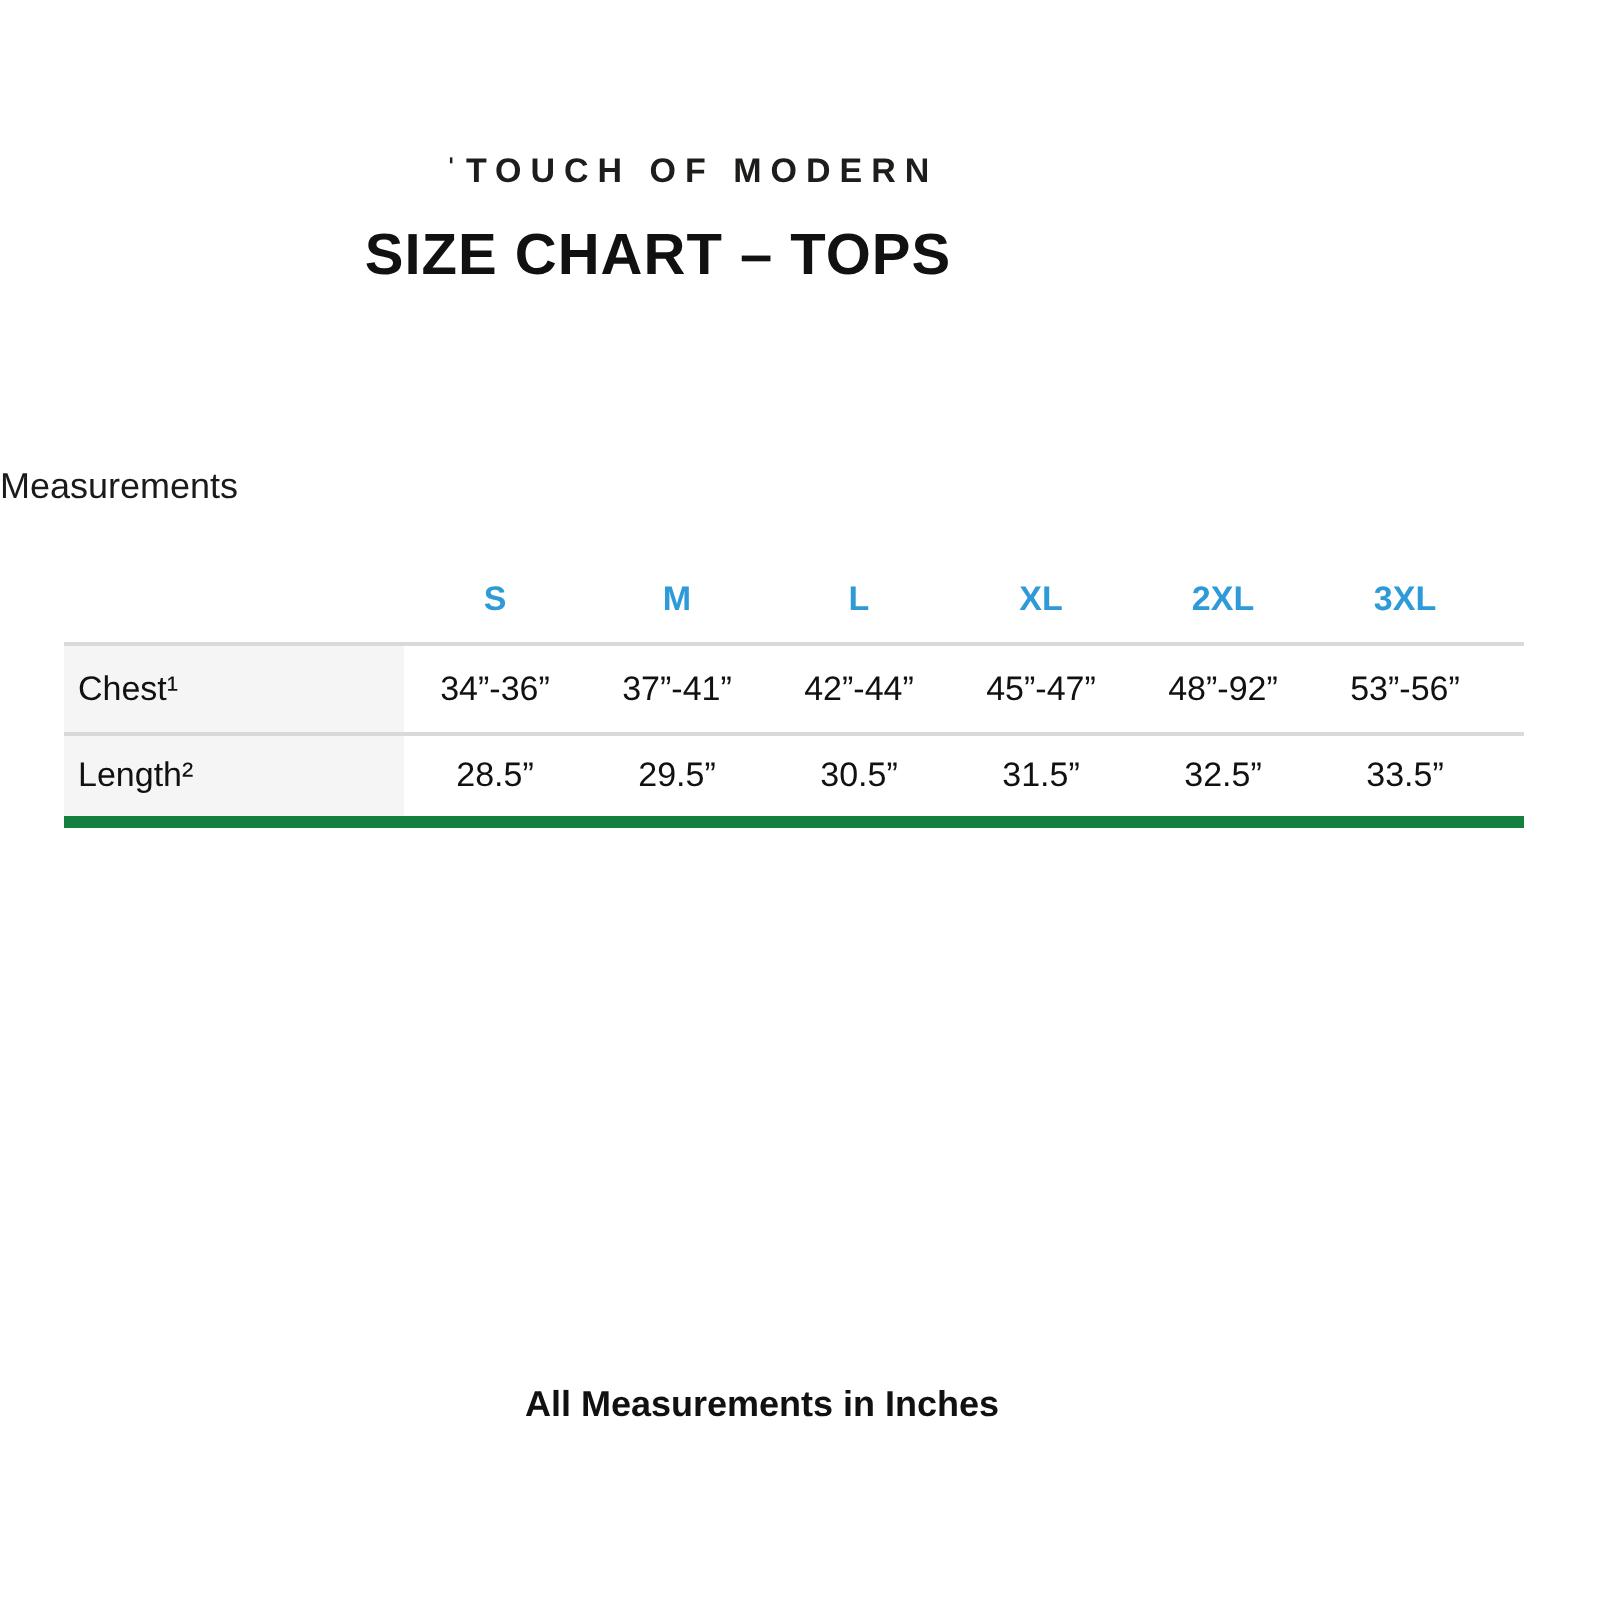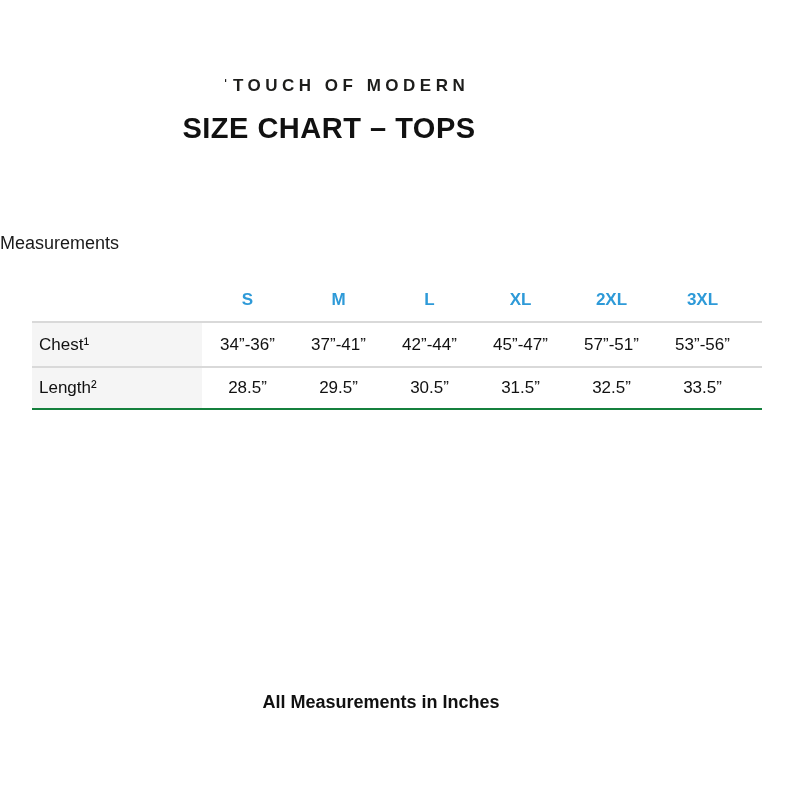--- a/index.html
+++ b/index.html
@@ -46,21 +46,21 @@
     text-align:center;vertical-align:middle;
     padding:0;
   }
   table.size-table td{
     text-align:center;vertical-align:middle;
     padding:0;
     font-weight:400;
     color:#111111;
   }
   table.size-table tr.data-row-1 td{height:43px;border-top:2px solid #d9d9d9;border-bottom:2px solid #d9d9d9;}
-  table.size-table tr.data-row-2 td{height:40px;border-bottom:2px solid #15803d;}
+  table.size-table tr.data-row-2 td{height:40px;border-bottom:6px solid #15803d;}
   table.size-table td.rowlabel{
     background:#f5f5f5;
     text-align:left;
     padding-left:7px;
     font-size:17px;
     margin-top:36px;
   }
   .footnotes{
     position:absolute;top:427px;left:42px;width:720px;
     font-size:14px;line-height:18.5px;
@@ -109,21 +109,21 @@
         <th></th>
       </tr>
     </thead>
     <tbody>
       <tr class="data-row-1">
         <td class="rowlabel">Chest¹</td>
         <td>34”-36”</td>
         <td>37”-41”</td>
         <td>42”-44”</td>
         <td>45”-47”</td>
-        <td>57”-51”</td>
+        <td>48”-92”</td>
         <td>53”-56”</td>
         <td></td>
       </tr>
       <tr class="data-row-2">
         <td class="rowlabel">Length²</td>
         <td>28.5”</td>
         <td>29.5”</td>
         <td>30.5”</td>
         <td>31.5”</td>
         <td>32.5”</td>

